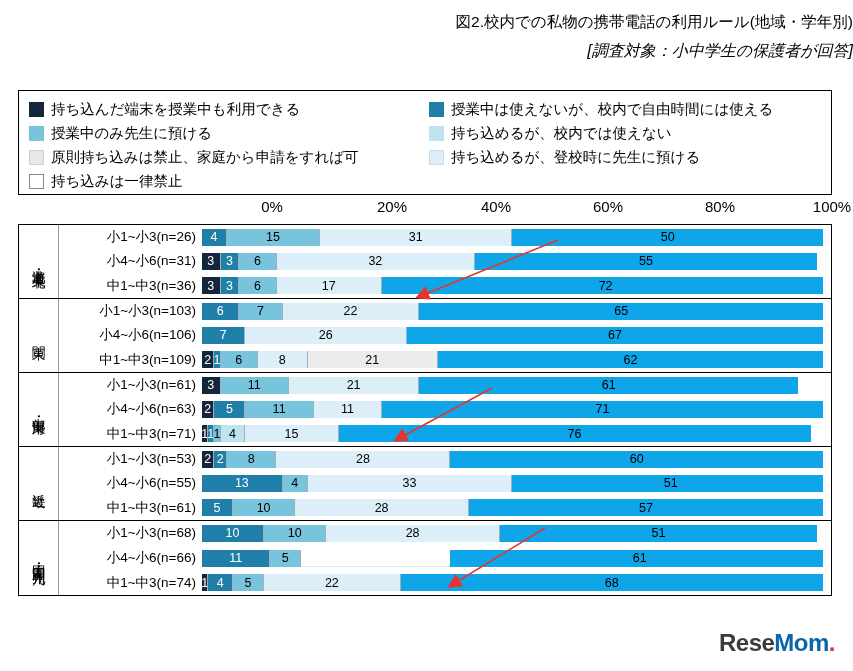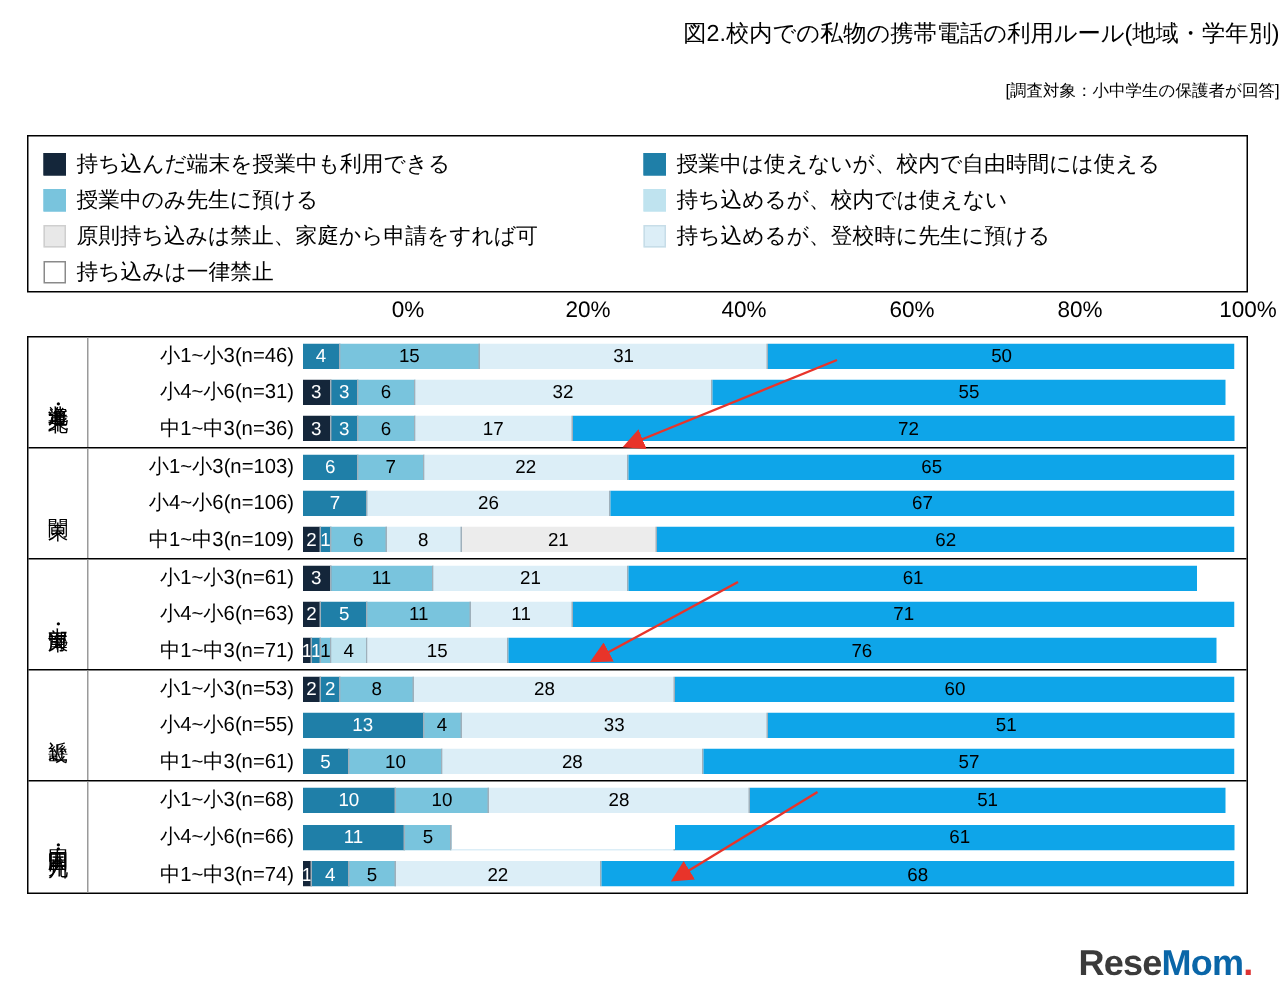--- a/index.html
+++ b/index.html
@@ -1,19 +1,19 @@
 <!DOCTYPE html>
 <html><head>
 <meta charset="utf-8">
 <style>
   html,body{margin:0;padding:0;}
   body{width:853px;height:671px;background:#ffffff;font-family:"Liberation Sans","DejaVu Sans",sans-serif;color:#000;position:relative;overflow:hidden;}
   .title-block{text-align:right;padding-top:12px;}
   .title1{font-size:15.5px;letter-spacing:0px;}
-  .title2{font-size:11px;margin-top:20px;}
+  .title2{font-size:16px;margin-top:8px;font-style:italic;}
 
   
   .legend-box{position:absolute;left:18px;top:90px;width:814px;height:105px;border:1.4px solid #000;box-sizing:border-box;padding:6px 10px;}
   .legend-grid{display:grid;grid-template-columns:400px 400px;grid-auto-rows:24px;align-items:center;}
   .legend-item{display:flex;align-items:center;font-size:14.5px;}
   .swatch{width:13px;height:13px;border:1px solid #333;margin-right:7px;flex:none;}
   .s1{background:#14263a;border-color:#14263a;}
   .s2{background:#1f7fa8;border-color:#1f7fa8;}
   .s3{background:#79c4dd;border-color:#79c4dd;}
   .s4{background:#bfe3ef;border-color:#bfe3ef;}
@@ -104,21 +104,21 @@
     <div class="axis-label" style="left: 832px;">100%</div>
   </div>
 
 <div class="chart-frame" id="chart-frame">
     <div class="group">
       <div class="grp-label">
         <span>北海道・東北</span>
       </div>
       <div class="rows">
         <div class="row">
-          <div class="rowlab">小1~小3(n=46)</div>
+          <div class="rowlab">小1~小3(n=26)</div>
           <div class="bar-wrap">
             <div class="bar">
               <div class="seg c2" style="flex: 0 0 4%;">
                 <span>4</span>
               </div>
               <div class="seg c3" style="flex: 0 0 15%;">
                 <span>15</span>
               </div>
               <div class="seg c5" style="flex: 0 0 31%;">
                 <span>31</span>

